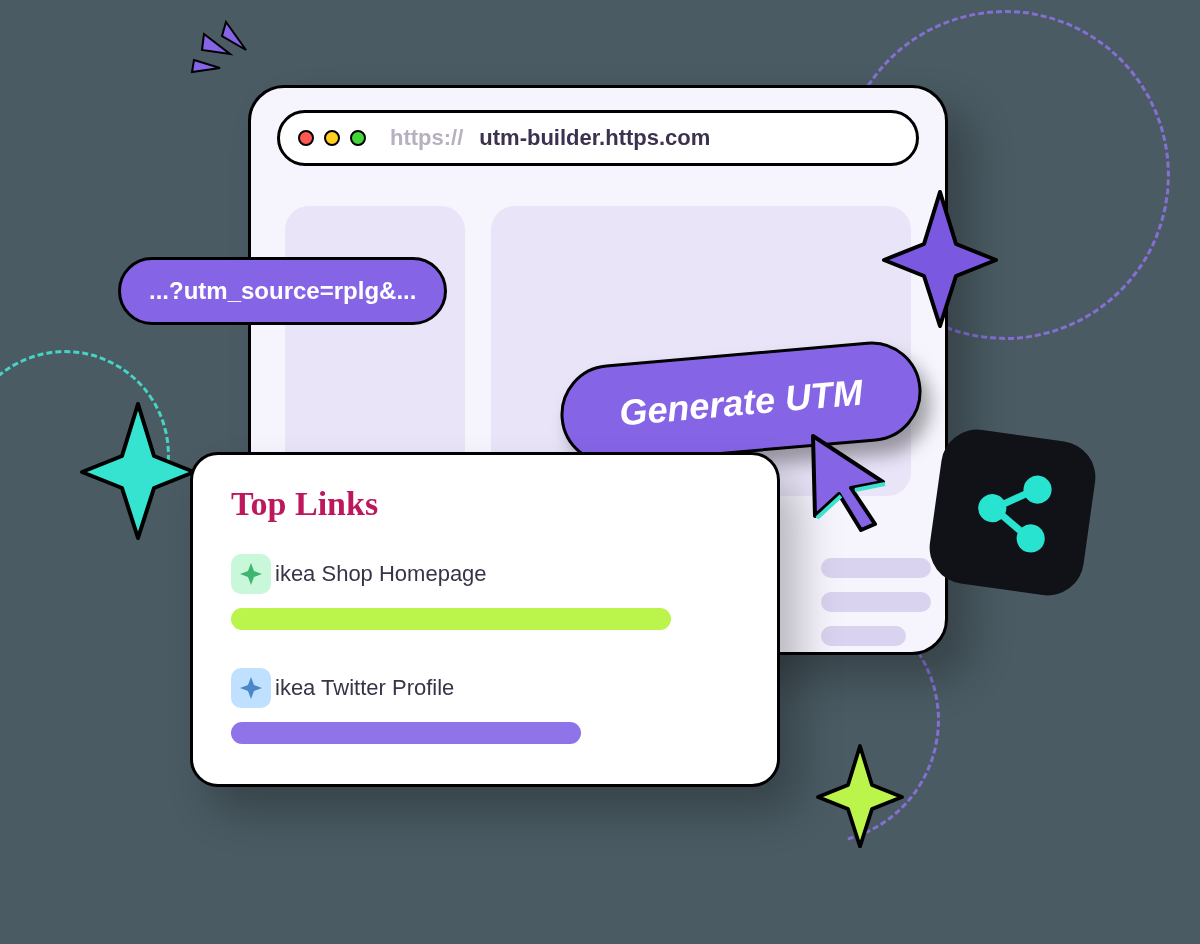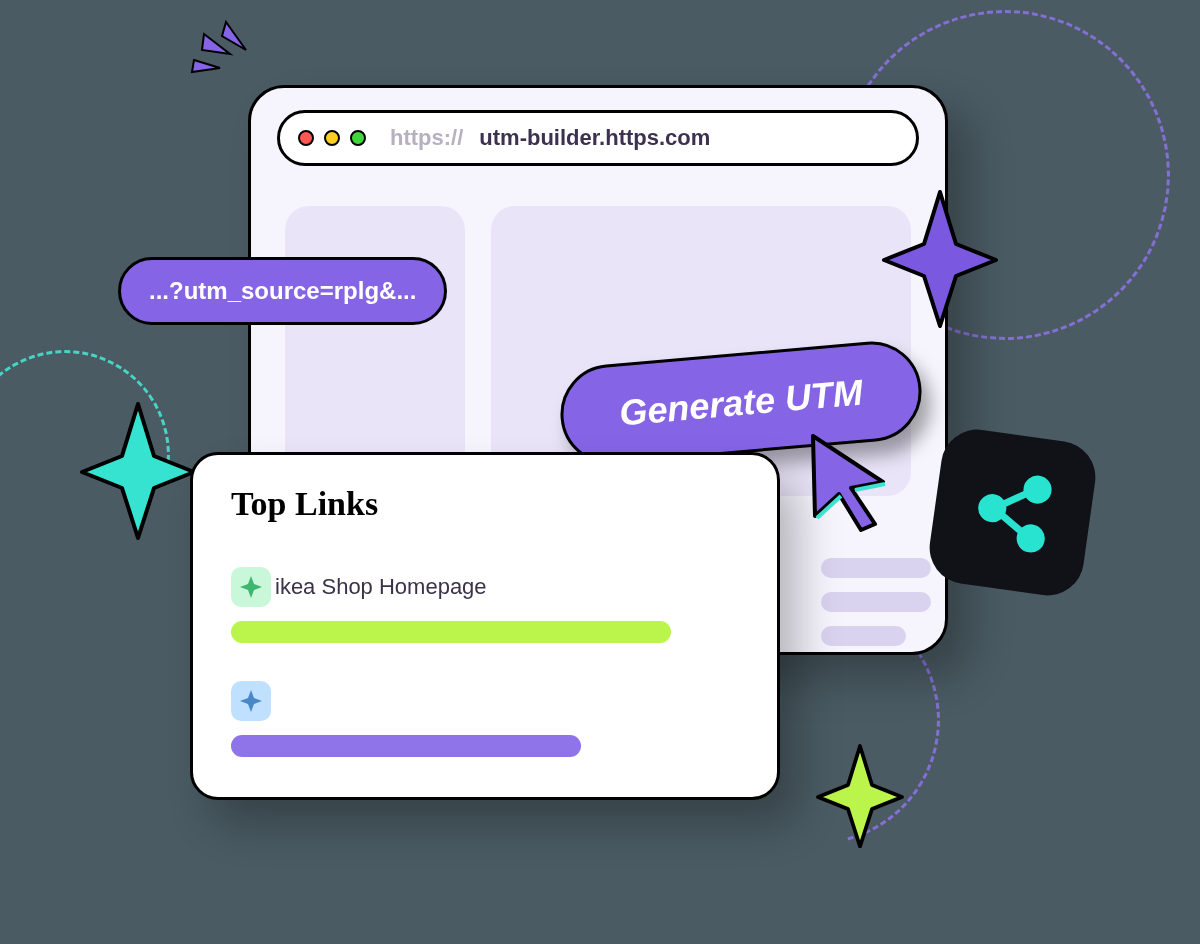--- a/index.html
+++ b/index.html
@@ -125,22 +125,22 @@
     background: #fff;
     border: 3px solid #000;
     border-radius: 28px;
     padding: 30px 34px 30px 38px;
     box-shadow: 20px 26px 40px rgba(0,0,0,.25);
   }
   .card h2 {
     font-family: Georgia, "Times New Roman", serif;
     font-weight: 700;
     font-size: 34px;
-    color: #000000;
-    margin-bottom: 44px;
+    color: #be185d;
+    margin-bottom: 31px;
   }
   .link-item {
     display: flex;
     align-items: center;
     gap: 4px;
     margin-bottom: 14px;
   }
   .link-icon {
     width: 40px; height: 40px;
     border-radius: 10px;
@@ -293,15 +293,16 @@
     <span class="link-label">ikea Shop Homepage</span>
   </div>
   <div class="bar lime"></div>
 
   <div class="link-item">
     <span class="link-icon blue">
       <svg width="24" height="24" viewBox="0 0 24 24">
           <path d="M12 1 L15 9 L23 12 L15 15 L12 23 L9 15 L1 12 L9 9 Z" fill="#4a87c8"></path>
         </svg>
     </span>
+    <span class="link-label">ikea Twitter Profile</span>
   </div>
   <div class="bar purple"></div>
 </div>
 
 </body></html>

